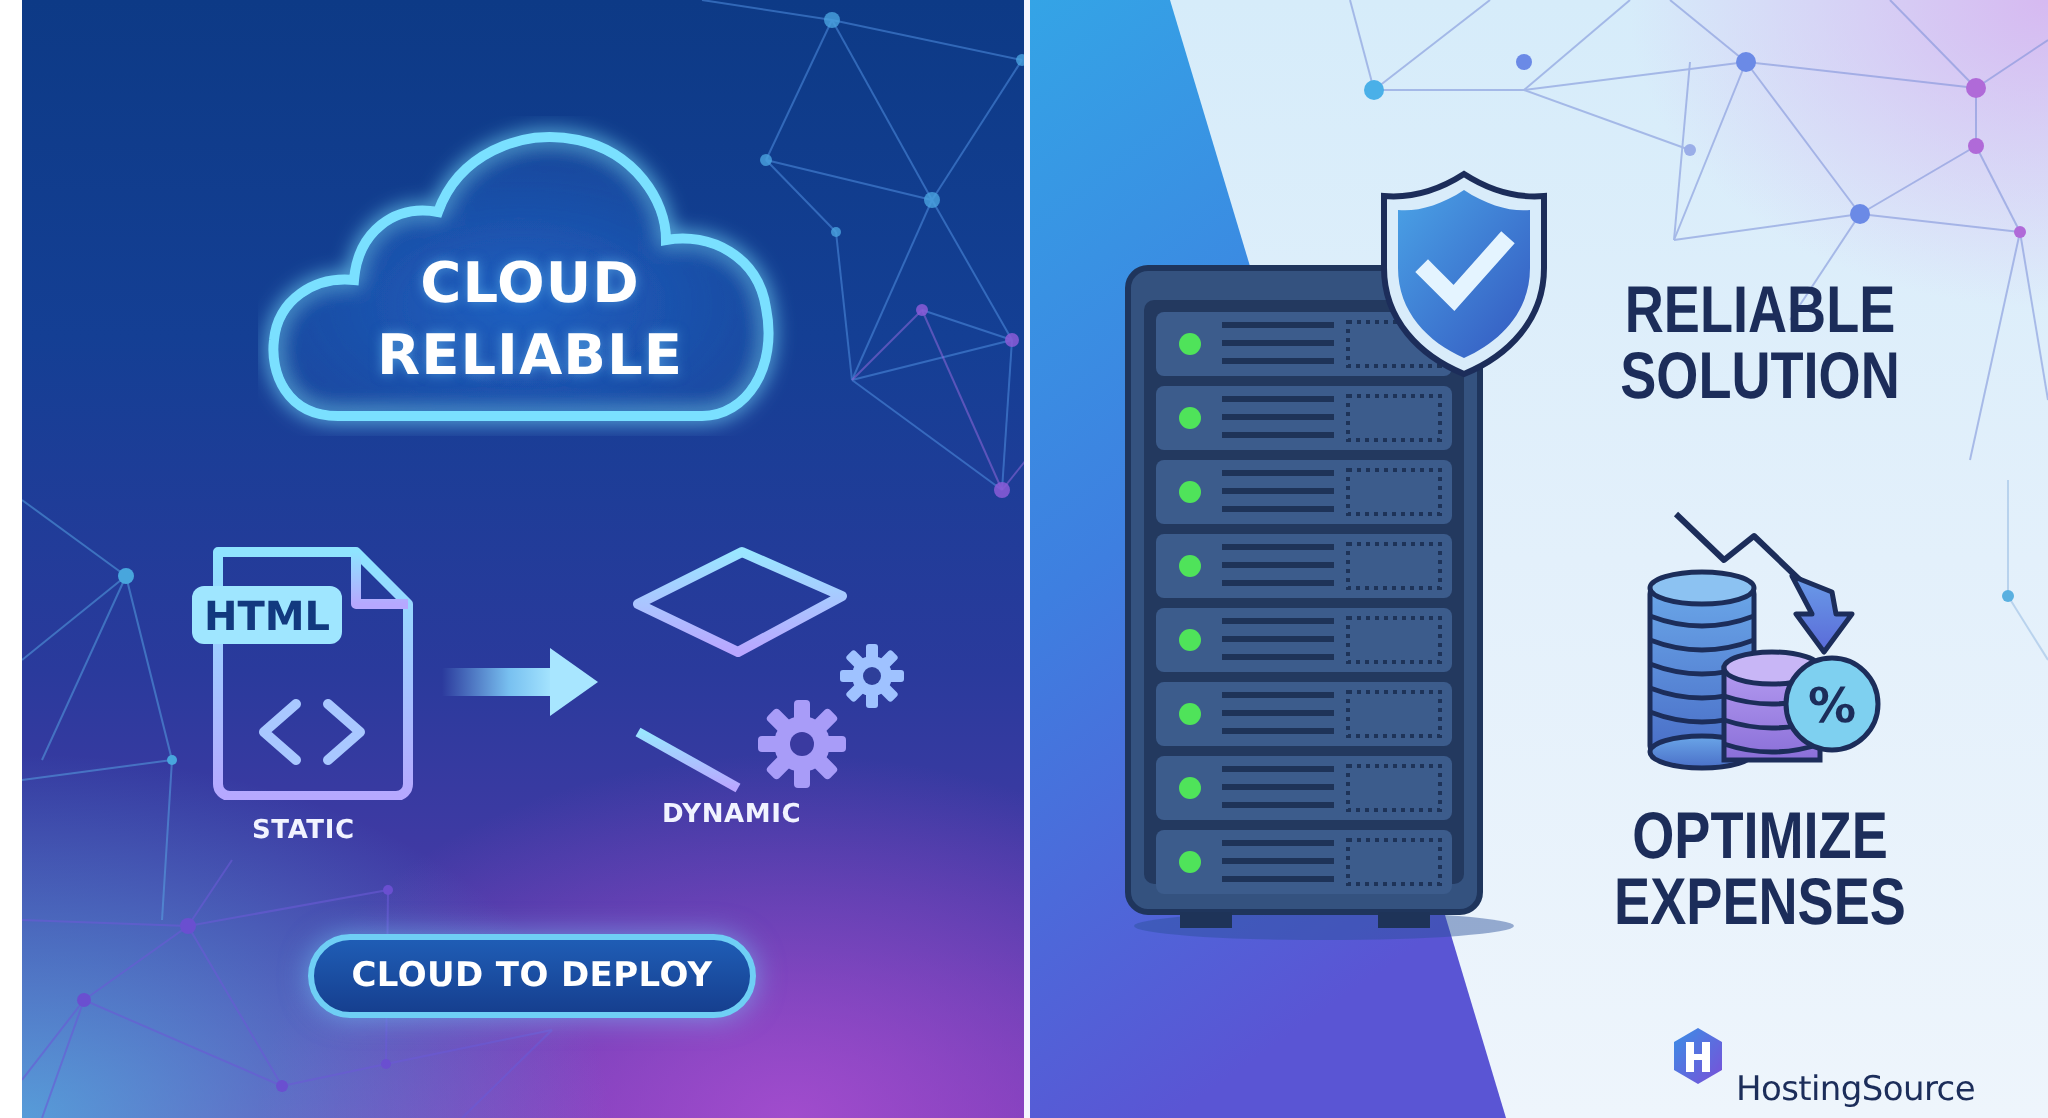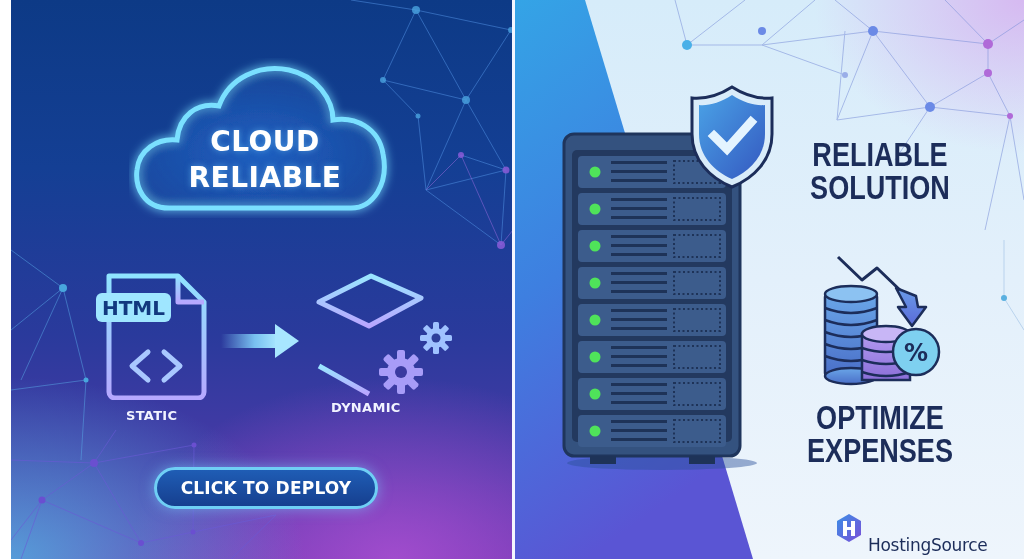--- a/index.html
+++ b/index.html
@@ -220,21 +220,21 @@
         <rect x="-3" y="-16" width="6" height="32" rx="1.5" transform="rotate(45)"></rect>
         <rect x="-3" y="-16" width="6" height="32" rx="1.5" transform="rotate(-45)"></rect>
       </g>
       <circle cx="125" cy="70" r="4.5" fill="#2e3f9a"></circle>
     </g>
   </svg>
 
   <div class="label-white" style="left:115px; top:408px;">STATIC</div>
   <div class="label-white" style="left:320px; top:400px;">DYNAMIC</div>
 
-  <div class="deploy-btn">CLICK TO DEPLOY</div>
+  <div class="deploy-btn">CLOUD TO DEPLOY</div>
 </div>
 
 <div class="divider"></div>
 
 <div class="panel right-panel">
   <svg class="right-wedge" width="509" height="559">
     <defs>
       <linearGradient id="wedgeG" x1="0" y1="0" x2="0.3" y2="1">
         <stop offset="0%" stop-color="#34a4e6"></stop>
           <stop offset="50%" stop-color="#3e7fe0"></stop>

